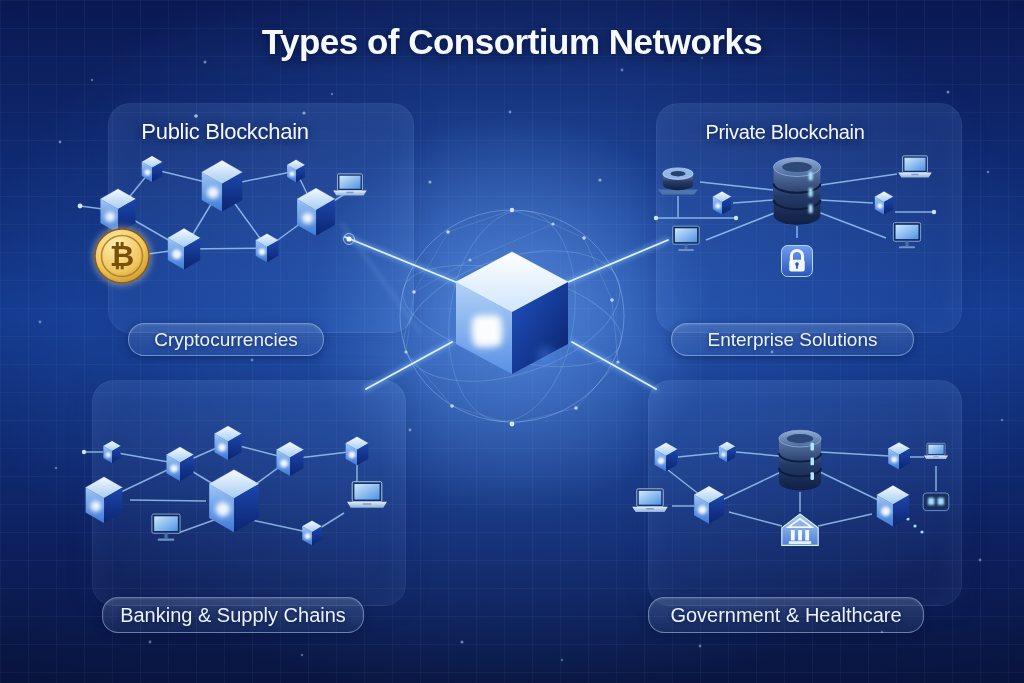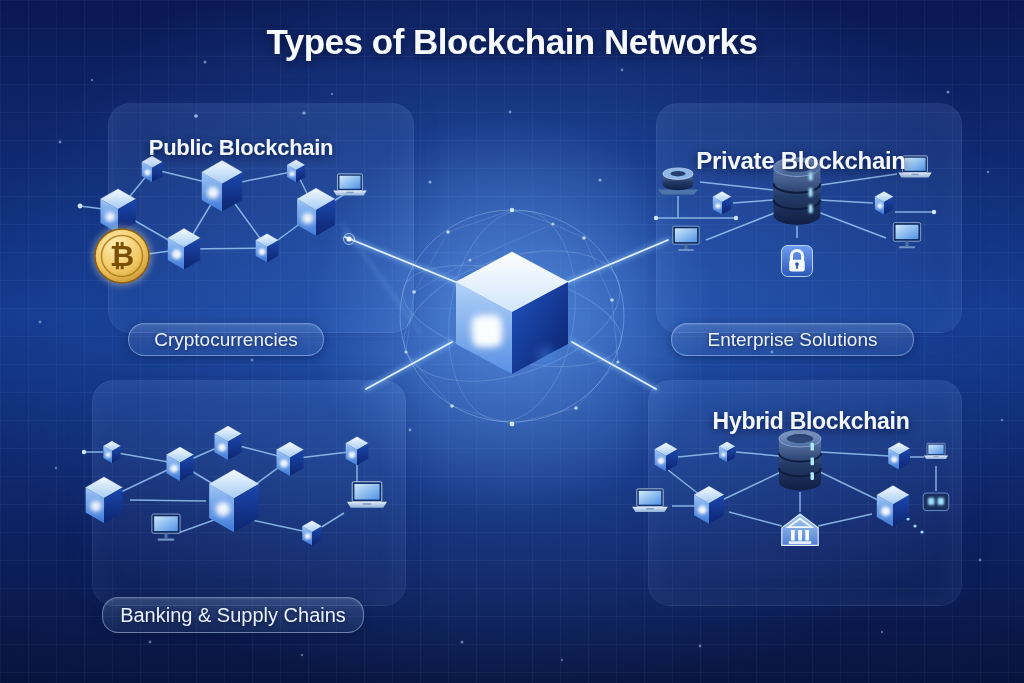--- a/index.html
+++ b/index.html
@@ -32,26 +32,26 @@
     background:linear-gradient(180deg, rgba(150,190,255,0.085), rgba(130,170,250,0.04));
     box-shadow:inset 0 0 34px rgba(170,205,255,0.07), 0 0 24px rgba(20,40,110,0.25);
     border:1px solid rgba(185,215,255,0.09);
   }
   .p-public{left:108px;top:103px;width:304px;height:228px;}
   .p-private{left:656px;top:103px;width:304px;height:228px;}
   .p-consortium{left:92px;top:380px;width:312px;height:224px;}
   .p-hybrid{left:648px;top:380px;width:312px;height:224px;}
   .diagram{position:absolute;left:0;top:0;z-index:2;}
   .q-heading{
-    position:absolute;width:300px;text-align:center;margin:16px;z-index:4;
-    font-weight:bold;color:#f3f8ff;text-shadow:0 2px 8px rgba(2,10,45,0.7);
+    position:absolute;width:300px;text-align:center;margin:0;z-index:4;
+    font-weight:normal;color:#f3f8ff;text-shadow:0 2px 8px rgba(2,10,45,0.7);
     letter-spacing:-0.3px;
   }
   .h-public{left:75px;top:119px;font-size:22px;}
-  .h-private{left:635px;top:131px;font-size:24px;}
+  .h-private{left:635px;top:121px;font-size:20px;}
   .h-consortium{left:86px;top:392px;font-size:23px;}
   .h-hybrid{left:645px;top:392px;font-size:23px;}
   .pill{
     position:absolute;z-index:4;display:flex;align-items:center;justify-content:center;
     border-radius:16px;color:#e9f2ff;
     background:linear-gradient(180deg, rgba(195,220,252,0.17), rgba(120,162,232,0.10));
     border:1px solid rgba(200,226,255,0.42);
     box-shadow:0 2px 10px rgba(0,12,55,0.35), inset 0 1px 2px rgba(255,255,255,0.12);
     text-shadow:0 1px 4px rgba(2,10,45,0.6);
     margin-top:32px;
@@ -389,24 +389,24 @@
       <use href="#db" transform="translate(800,461) scale(0.7)"></use>
       <use href="#laptop" transform="translate(936,455) scale(0.45)"></use>
       <use href="#laptop" transform="translate(650,506) scale(0.66)"></use>
       <use href="#cube" transform="translate(709,505) scale(0.55)"></use>
       <use href="#cube" transform="translate(893,506) scale(0.6)"></use>
       <use href="#device" transform="translate(936,501) scale(0.8)"></use>
       <use href="#bank" transform="translate(800,530) scale(0.7)"></use>
     </g>
   </svg>
 
-  <h1 class="title">Types of Blockchain Networks</h1>
+  <h1 class="title">Types of Consortium Networks</h1>
 
   <h2 class="q-heading h-public">Public Blockchain</h2>
   <h2 class="q-heading h-private">Private Blockchain</h2>
-  <h2 class="q-heading h-hybrid">Hybrid Blockchain</h2>
 
   <div class="pill pill-public">Cryptocurrencies</div>
   <div class="pill pill-private">Enterprise Solutions</div>
   <div class="pill pill-consortium">Banking &amp; Supply Chains</div>
+  <div class="pill pill-hybrid">Government &amp; Healthcare</div>
 
   <div class="vignette"></div>
 </div>
 
 </body></html>

